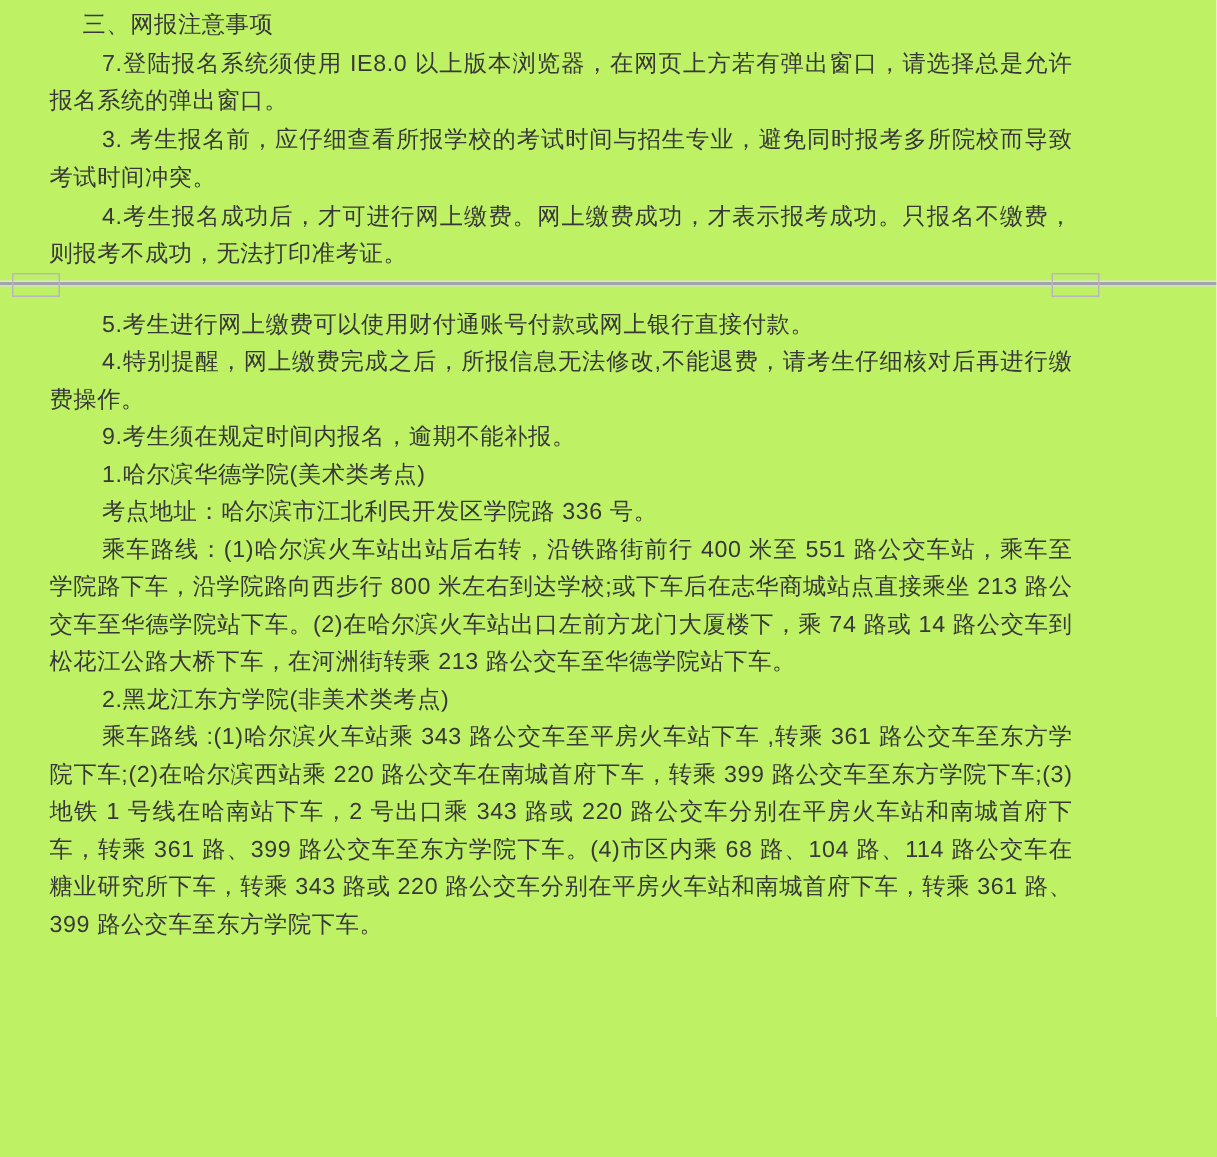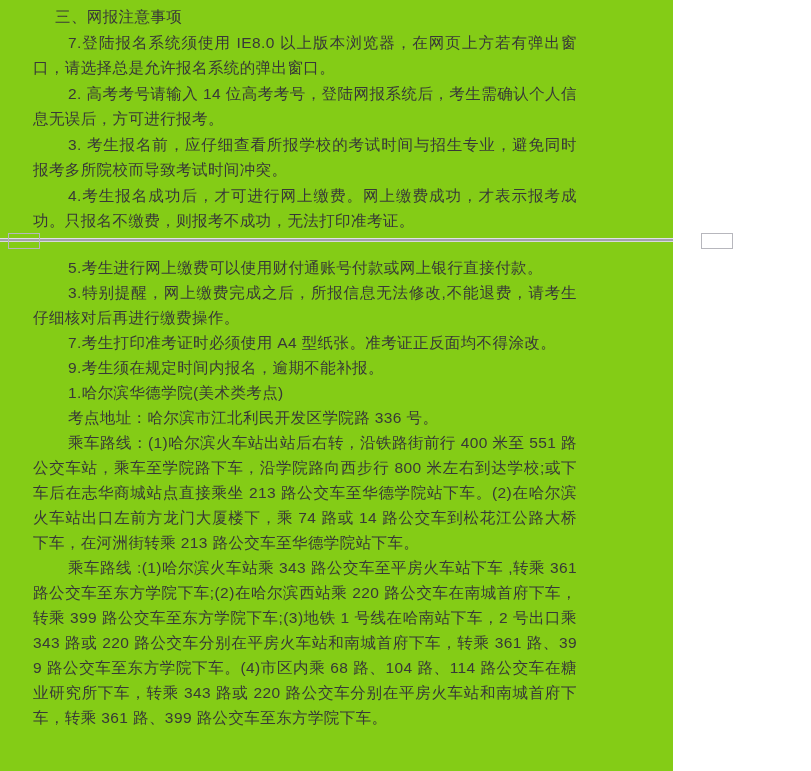--- a/index.html
+++ b/index.html
@@ -7,23 +7,23 @@
     padding: 0;
     background: #ffffff;
     width: 811px;
     height: 771px;
     overflow: hidden;
     font-family: "Liberation Sans", "DejaVu Sans", sans-serif;
     color: #383838;
   }
   .doc {
     position: relative;
-    width: 673px;
+    width: 811px;
     height: 771px;
-    background: #84cc16;
+    background: #bef264;
   }
   .page {
     padding: 4px 96px 0 33px;
   }
   .page.page-2 {
     padding-top: 9px;
   }
   .para {
     margin: 0;
     font-size: 15.5px;
@@ -65,38 +65,37 @@
 </style>
 </head>
 <body>
 
 <div class="doc">
 
   <section class="page page-1">
     <div>
         <p class="para sec">三、网报注意事项</p>
         <p class="para body">7.登陆报名系统须使用 IE8.0 以上版本浏览器，在网页上方若有弹出窗口，请选择总是允许报名系统的弹出窗口。</p>
-        <p class="para body">2. 高考考号请输入 14 位高考考号，登陆网报系统后，考生需确认个人信息无误后，方可进行报考。</p>
         <p class="para body">3. 考生报名前，应仔细查看所报学校的考试时间与招生专业，避免同时报考多所院校而导致考试时间冲突。</p>
         <p class="para body">4.考生报名成功后，才可进行网上缴费。网上缴费成功，才表示报考成功。只报名不缴费，则报考不成功，无法打印准考证。</p>
       </div>
   </section>
 
   <div class="page-break">
     <div class="break-line"></div>
     <div class="corner left"></div>
     <div class="corner right"></div>
   </div>
 
   <section class="page page-2">
     <div>
         <p class="para body">5.考生进行网上缴费可以使用财付通账号付款或网上银行直接付款。</p>
-        <p class="para body">3.特别提醒，网上缴费完成之后，所报信息无法修改,不能退费，请考生仔细核对后再进行缴费操作。</p>
-        <p class="para body">7.考生打印准考证时必须使用 A4 型纸张。准考证正反面均不得涂改。</p>
+        <p class="para body">4.特别提醒，网上缴费完成之后，所报信息无法修改,不能退费，请考生仔细核对后再进行缴费操作。</p>
         <p class="para body">9.考生须在规定时间内报名，逾期不能补报。</p>
         <p class="para body">1.哈尔滨华德学院(美术类考点)</p>
         <p class="para body">考点地址：哈尔滨市江北利民开发区学院路 336 号。</p>
         <p class="para body">乘车路线：(1)哈尔滨火车站出站后右转，沿铁路街前行 400 米至 551 路公交车站，乘车至学院路下车，沿学院路向西步行 800 米左右到达学校;或下车后在志华商城站点直接乘坐 213 路公交车至华德学院站下车。(2)在哈尔滨火车站出口左前方龙门大厦楼下，乘 74 路或 14 路公交车到松花江公路大桥下车，在河洲街转乘 213 路公交车至华德学院站下车。</p>
+        <p class="para body">2.黑龙江东方学院(非美术类考点)</p>
         <p class="para body">乘车路线 :(1)哈尔滨火车站乘 343 路公交车至平房火车站下车 ,转乘 361 路公交车至东方学院下车;(2)在哈尔滨西站乘 220 路公交车在南城首府下车，转乘 399 路公交车至东方学院下车;(3)地铁 1 号线在哈南站下车，2 号出口乘 343 路或 220 路公交车分别在平房火车站和南城首府下车，转乘 361 路、399 路公交车至东方学院下车。(4)市区内乘 68 路、104 路、114 路公交车在糖业研究所下车，转乘 343 路或 220 路公交车分别在平房火车站和南城首府下车，转乘 361 路、399 路公交车至东方学院下车。</p>
       </div>
   </section>
 
 </div>
 
 </body></html>

